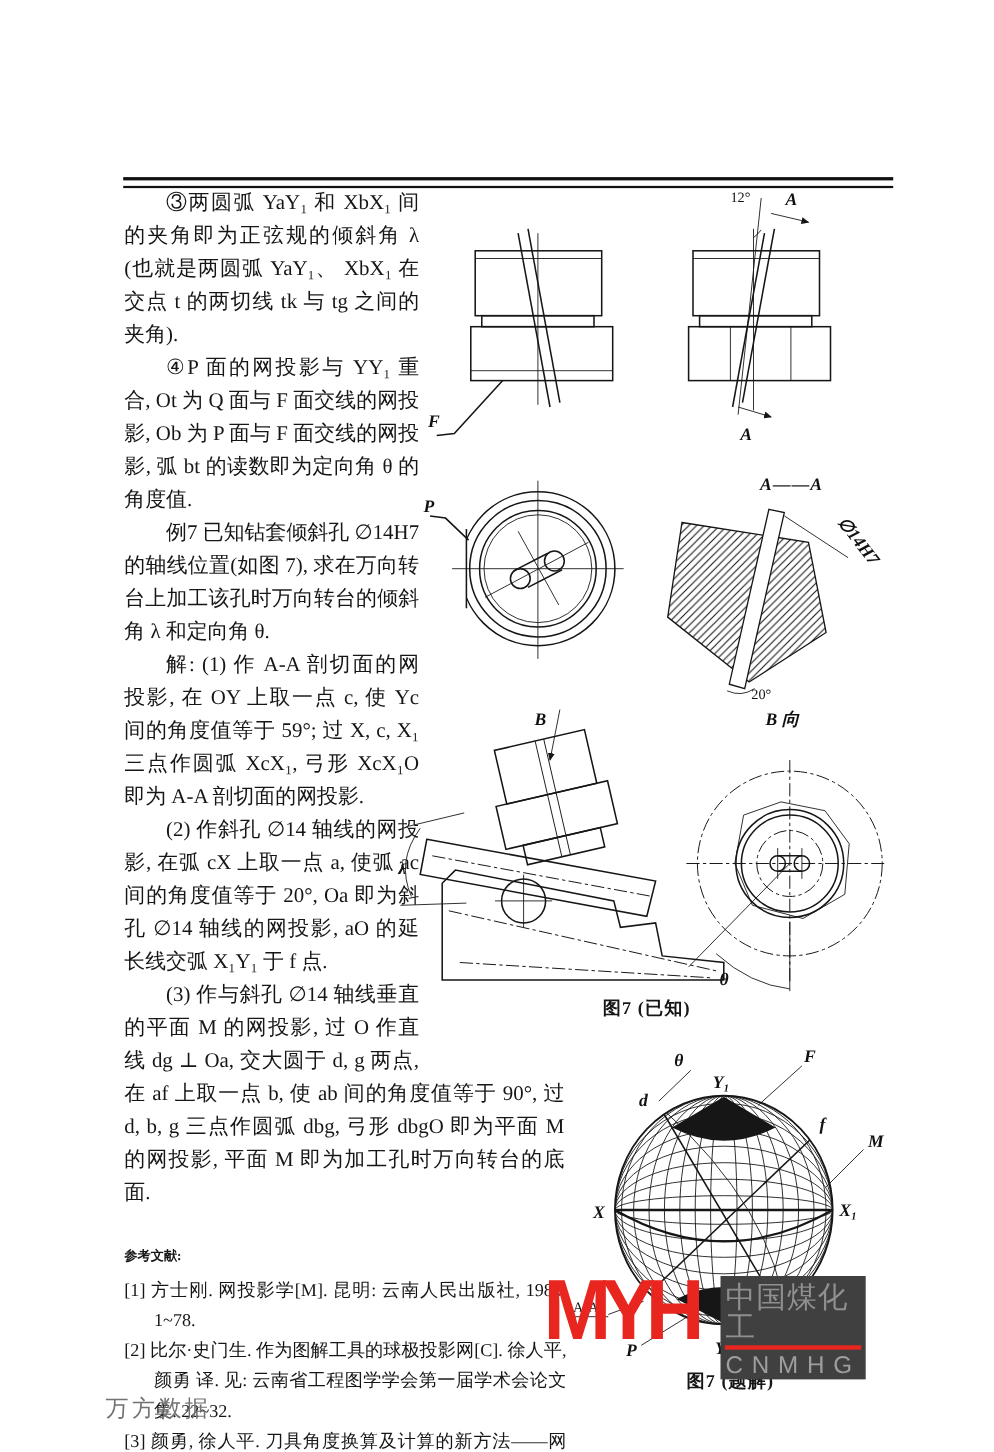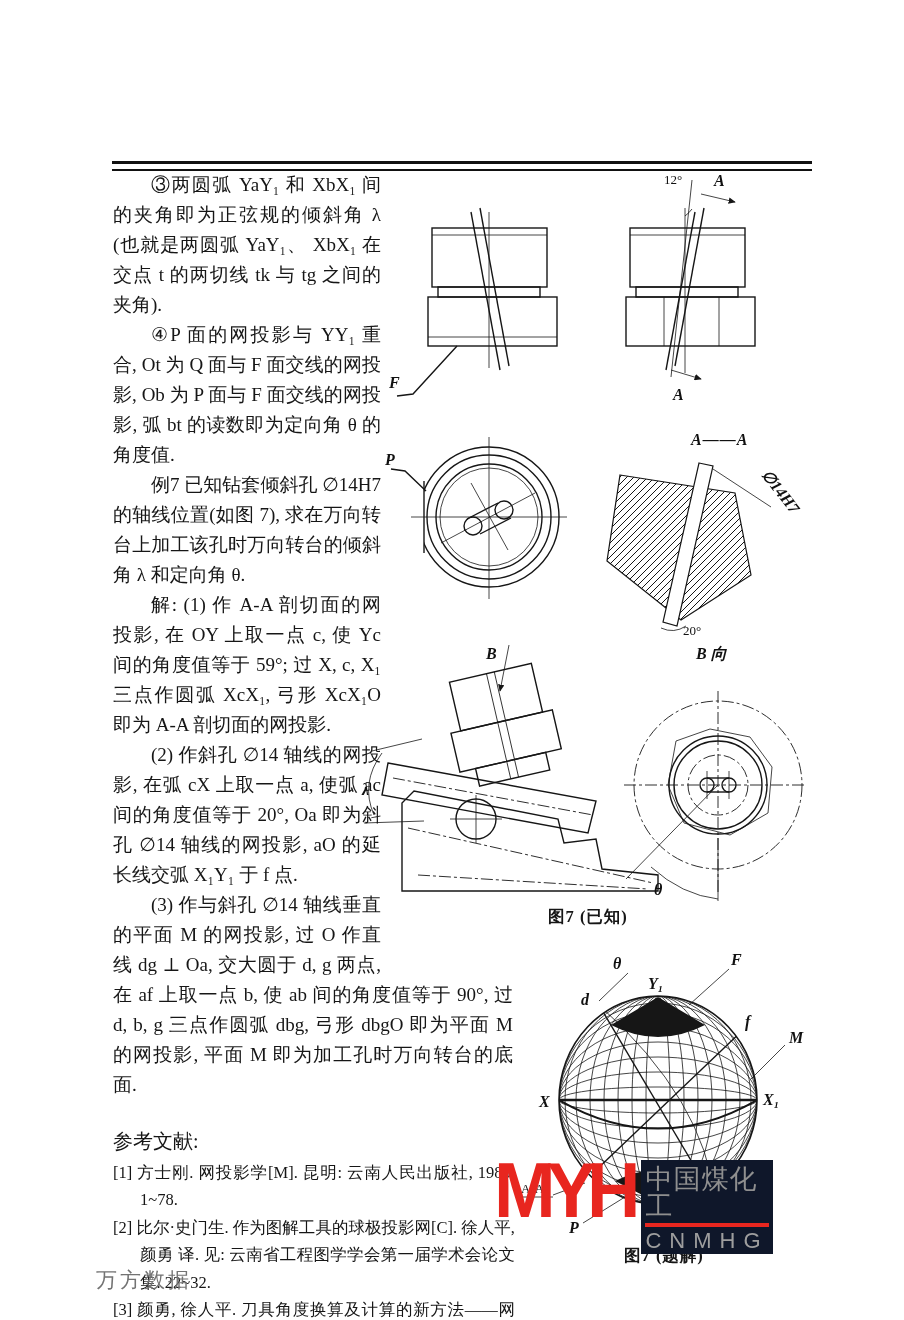--- a/index.html
+++ b/index.html
@@ -11,36 +11,36 @@
   #hdr .jt{position:absolute;left:0;right:0;text-align:center;top:0;font-size:19px;font-weight:bold;letter-spacing:7px;}
   #hdr .vol{position:absolute;right:18px;top:2px;}
   #rule{position:absolute;left:112px;top:161px;width:700px;height:5px;
         border-top:3px solid #111;border-bottom:2px solid #111;}
   
   #col{position:absolute;left:113px;top:170px;width:400px;font-size:19px;line-height:30px;
        text-align:justify;text-justify:inter-character;}
   #col .spacer{float:right;width:132px;height:782px;}
   #col p{margin:0;text-indent:2em;}
   #refs{position:absolute;left:113px;top:1128px;width:402px;font-size:16.5px;line-height:27.5px;}
-  #refs .rh{font-weight:normal;font-size:20px;margin:0 0 3px 0;}
+  #refs .rh{font-weight:bold;font-size:12px;margin:0 0 3px 0;}
   #refs .ref{padding-left:27px;text-indent:-27px;margin:0;text-align:justify;}
   
   .figsvg{position:absolute;}
   .cap{position:absolute;font-size:16.5px;font-weight:bold;letter-spacing:1px;white-space:nowrap;}
   svg .ln{stroke:#161616;stroke-width:1.4;fill:none;}
   svg .tn{stroke:#161616;stroke-width:.8;fill:none;}
   svg .dd{stroke:#161616;stroke-width:.9;fill:none;stroke-dasharray:12 3 3 3;}
   svg text{fill:#111;}
   .fl{font:italic bold 16px "Liberation Serif",serif;}
   .fs{font:13px "Liberation Serif",serif;}
   
   #wm{position:absolute;left:494px;top:1160px;width:258px;display:flex;align-items:flex-start;z-index:6;}
   #wm .logo{font-family:"Liberation Sans",sans-serif;font-weight:bold;font-size:74px;line-height:62px;
             color:#e8261f;letter-spacing:-9px;transform:scaleY(1.05);}
-  #wm .box{margin-left:10px;background:#0f172a;padding:6px 4px 2px 4px;}
+  #wm .box{margin-left:24px;background:#404040;padding:6px 4px 2px 4px;}
   #wm .cn{color:#8f8f8f;font-size:27px;line-height:27px;letter-spacing:1px;font-family:"Liberation Sans",sans-serif;}
   #wm .bar{height:4px;background:#e8261f;margin:3px 0 3px 0;}
   #wm .en{color:#9e9e9e;font-size:22px;line-height:22px;letter-spacing:8px;font-family:"Liberation Sans",sans-serif;}
   #wf{position:absolute;left:96px;top:1266px;font-size:21px;color:#737373;letter-spacing:3px;
       font-family:"Liberation Sans",sans-serif;}
 </style>
 </head>
 <body>
 
 <div id="page">

